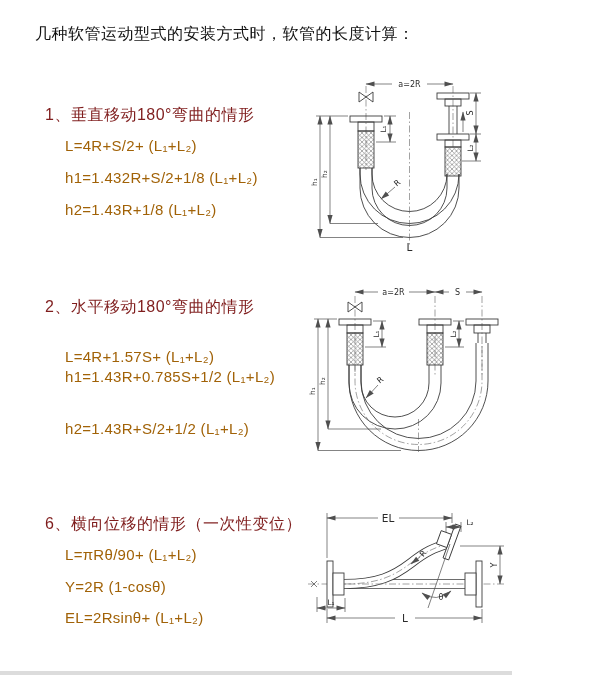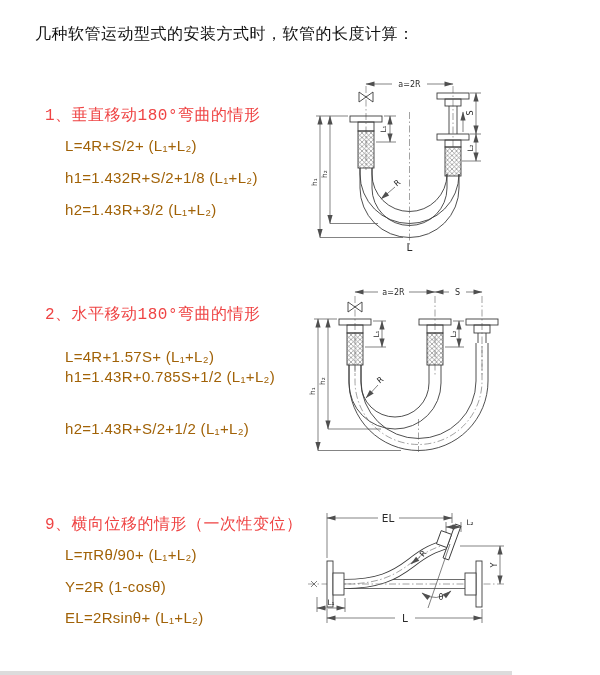--- a/index.html
+++ b/index.html
@@ -1,21 +1,21 @@
 <!DOCTYPE html>
 <html><head>
 <meta charset="utf-8">
 <style>
   html,body{margin:0;padding:0;background:#ffffff;}
   .page{
     position:relative;width:512px;height:675px;background:#ffffff;
     font-family:"Liberation Sans",sans-serif;color:#1c1c1c;overflow:hidden;
   }
   .title{position:absolute;left:35px;top:24px;font-size:16px;letter-spacing:0.5px;color:#111;}
-  .heading{position:absolute;left:45px;font-size:16px;letter-spacing:0.5px;color:#ef4444;font-family:Liberation Mono, monospace;}
+  .heading{position:absolute;left:45px;font-size:16px;letter-spacing:0.5px;color:#7f1d1d;}
   .formula{position:absolute;left:65px;font-size:15px;letter-spacing:0.3px;color:#a16207;}
   svg.diagram{position:absolute;}
   svg .ln{stroke:#3c3c3c;stroke-width:0.9;fill:none;}
   svg .thin{stroke:#4a4a4a;stroke-width:0.7;fill:none;}
   svg .cl{stroke:#7a7a7a;stroke-width:0.7;fill:none;stroke-dasharray:7 2.5 1.5 2.5;}
   svg .dim{stroke:#4f4f4f;stroke-width:0.7;fill:none;}
   svg text{fill:#2a2a2a;font-family:"DejaVu Sans","Liberation Sans",sans-serif;}
   svg .lbl{font-size:8px;}
   svg .lblsm{font-size:7.5px;}
   svg .lblbig{font-size:10.5px;}
@@ -24,28 +24,28 @@
 </head>
 <body>
 
 <div class="page">
 
   <div class="title">几种软管运动型式的安装方式时，软管的长度计算：</div>
 
   <div class="heading" style="top:105px">1、垂直移动180°弯曲的情形</div>
   <div class="formula" style="top:137px">L=4R+S/2+ (L₁+L₂)</div>
   <div class="formula" style="top:169px">h1=1.432R+S/2+1/8 (L₁+L₂)</div>
-  <div class="formula" style="top:201px">h2=1.43R+3/2 (L₁+L₂)</div>
-
-  <div class="heading" style="top:304px">2、水平移动180°弯曲的情形</div>
+  <div class="formula" style="top:201px">h2=1.43R+1/8 (L₁+L₂)</div>
+
+  <div class="heading" style="top:297px">2、水平移动180°弯曲的情形</div>
   <div class="formula" style="top:348px">L=4R+1.57S+ (L₁+L₂)</div>
   <div class="formula" style="top:368px">h1=1.43R+0.785S+1/2 (L₁+L₂)</div>
   <div class="formula" style="top:420px">h2=1.43R+S/2+1/2 (L₁+L₂)</div>
 
-  <div class="heading" style="top:514px">9、横向位移的情形（一次性变位）</div>
+  <div class="heading" style="top:514px">6、横向位移的情形（一次性变位）</div>
   <div class="formula" style="top:546px">L=πRθ/90+ (L₁+L₂)</div>
   <div class="formula" style="top:578px">Y=2R (1-cosθ)</div>
   <div class="formula" style="top:609px">EL=2Rsinθ+ (L₁+L₂)</div>
 
   <svg class="diagram" style="left:308px;top:70px" width="230" height="190" viewBox="0 0 230 190">
     <defs>
       <pattern id="bp1" width="4.5" height="4.5" patternUnits="userSpaceOnUse">
         <path d="M0,4.5 L4.5,0 M0,0 L4.5,4.5" stroke="#777" stroke-width="0.6"></path>
       </pattern>
       <marker id="ar1" markerWidth="10" markerHeight="7" refX="9" refY="3" orient="auto-start-reverse" markerUnits="userSpaceOnUse">

